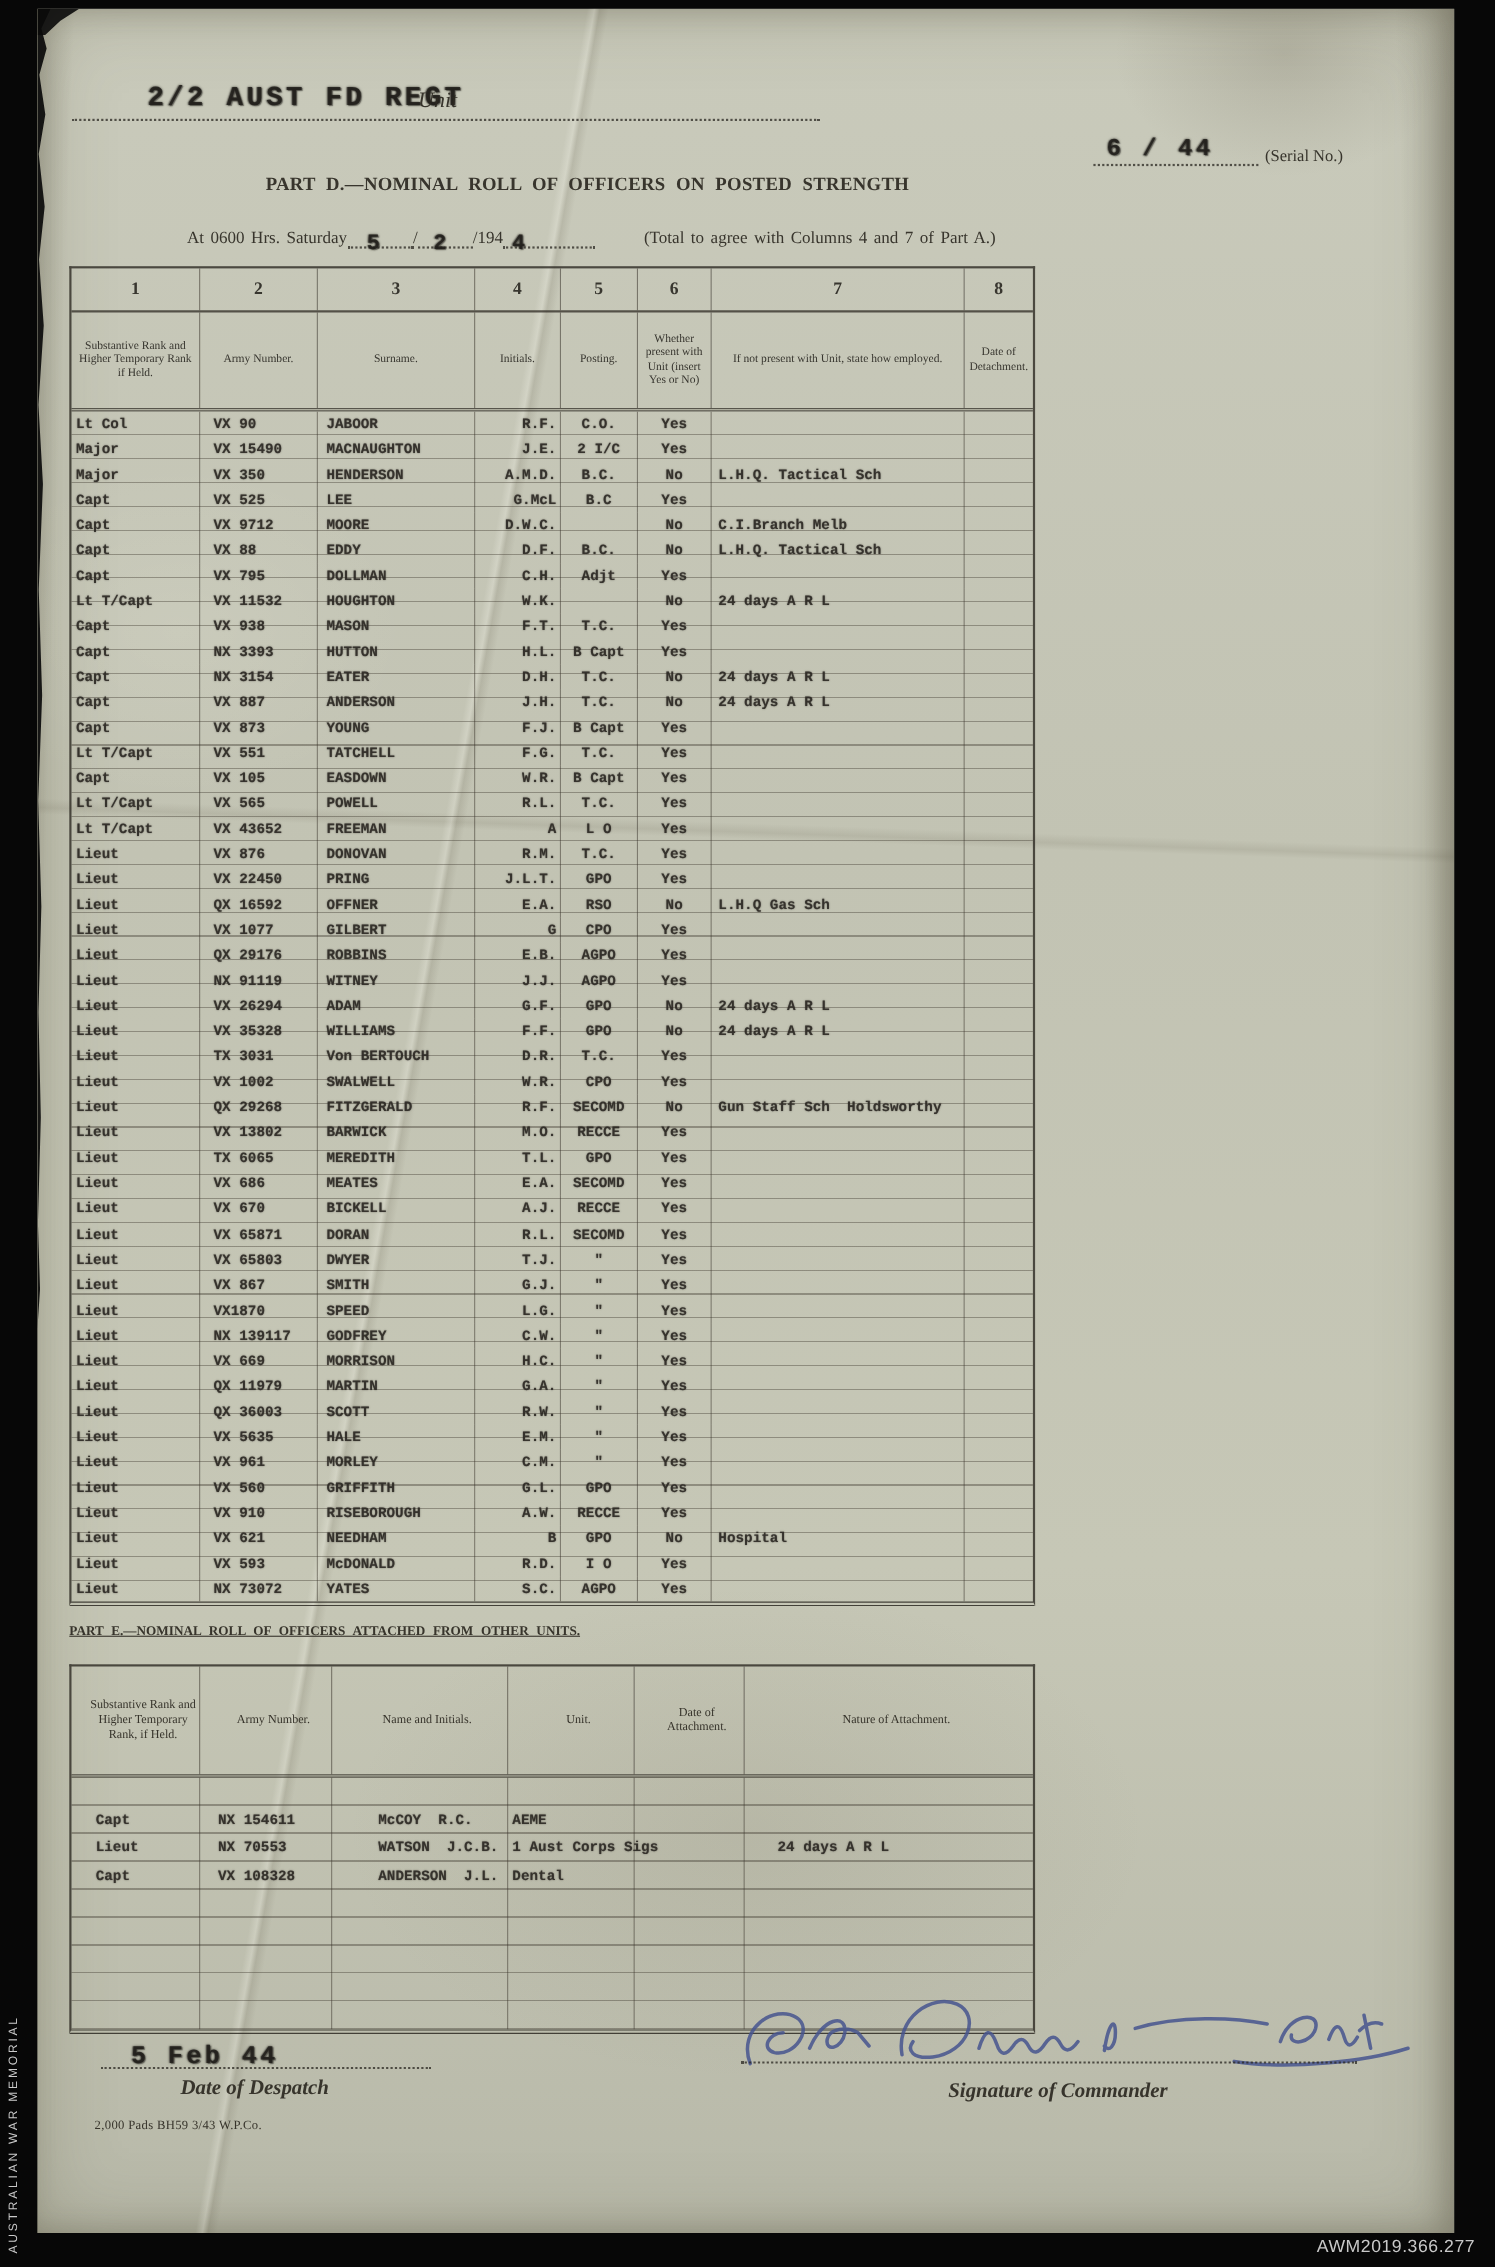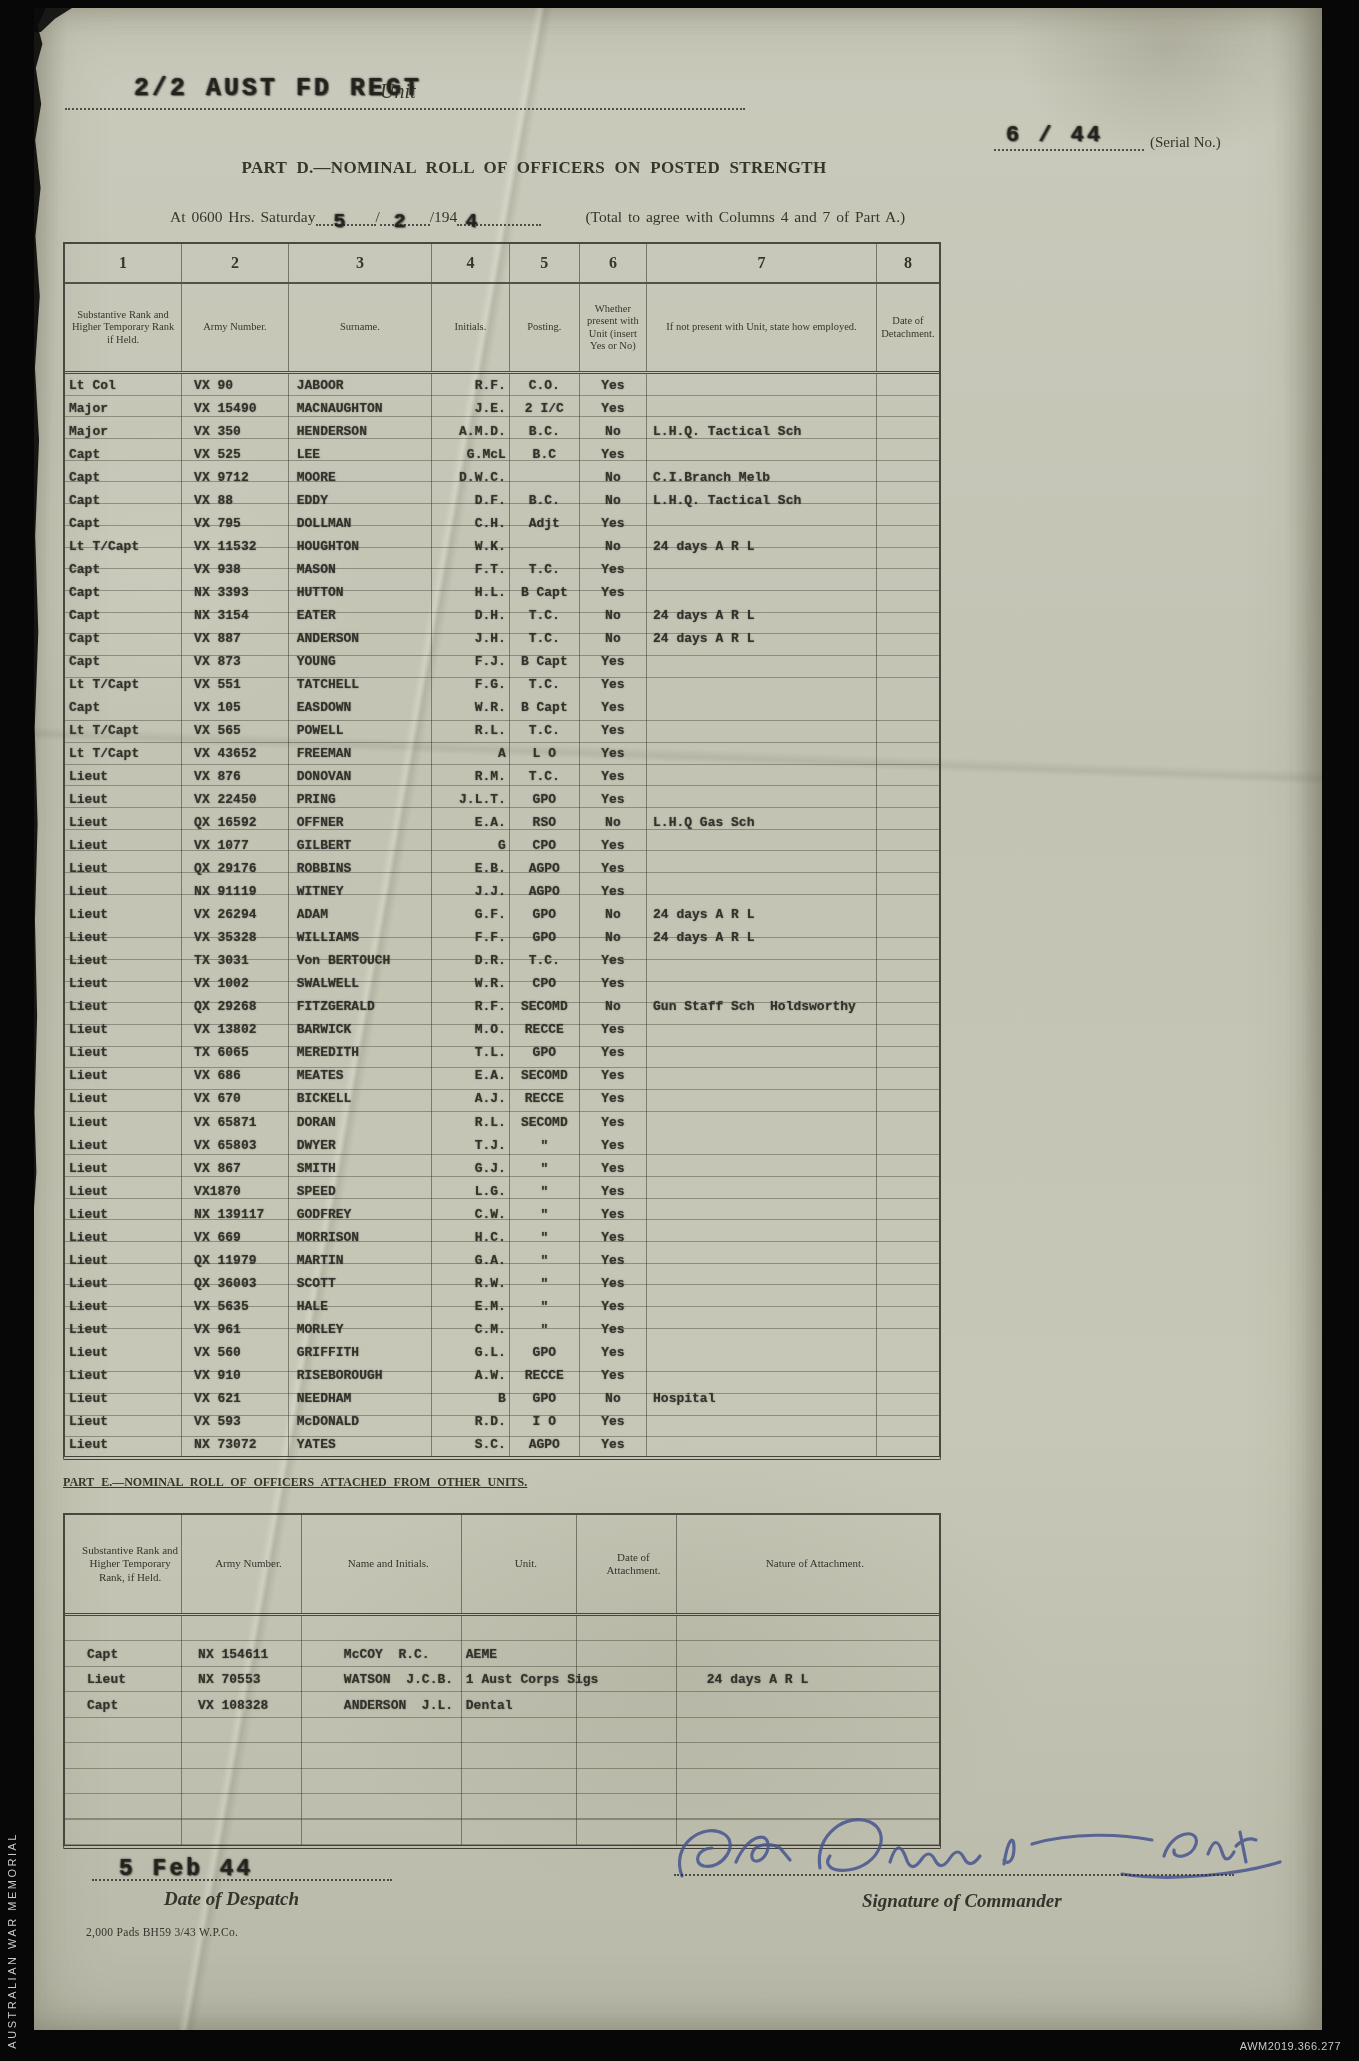--- a/index.html
+++ b/index.html
@@ -97,21 +97,21 @@
   .despatch-label{left:130px;top:1880px;font-style:italic;font-weight:600;font-size:19px;}
   .sig-line{left:640px;top:1866px;width:560px;}
   .sig-label{left:828px;top:1882px;font-style:italic;font-weight:600;font-size:19px;}
   .signature{left:598px;top:1796px;width:680px;height:110px;}
   .print-note{left:52px;top:1918px;font-size:11.5px;letter-spacing:.3px;}
   
   .awm-vertical{position:absolute;left:6px;bottom:12px;color:#c9c9c9;
     font-family:"Liberation Sans",sans-serif;font-size:11px;letter-spacing:2.5px;
     writing-mode:vertical-rl;transform:rotate(180deg);}
   .awm-ref{position:absolute;right:18px;bottom:9px;color:#c9c9c9;
-    font-family:"Liberation Sans",sans-serif;font-size:11px;letter-spacing:.5px;}
+    font-family:"Liberation Sans",sans-serif;font-size:16px;letter-spacing:.5px;}
 </style>
 </head>
 <body>
 
 <div class="screen">
 
   <div class="paper">
     <div class="tear"></div>
     <div class="notch"></div>
 

